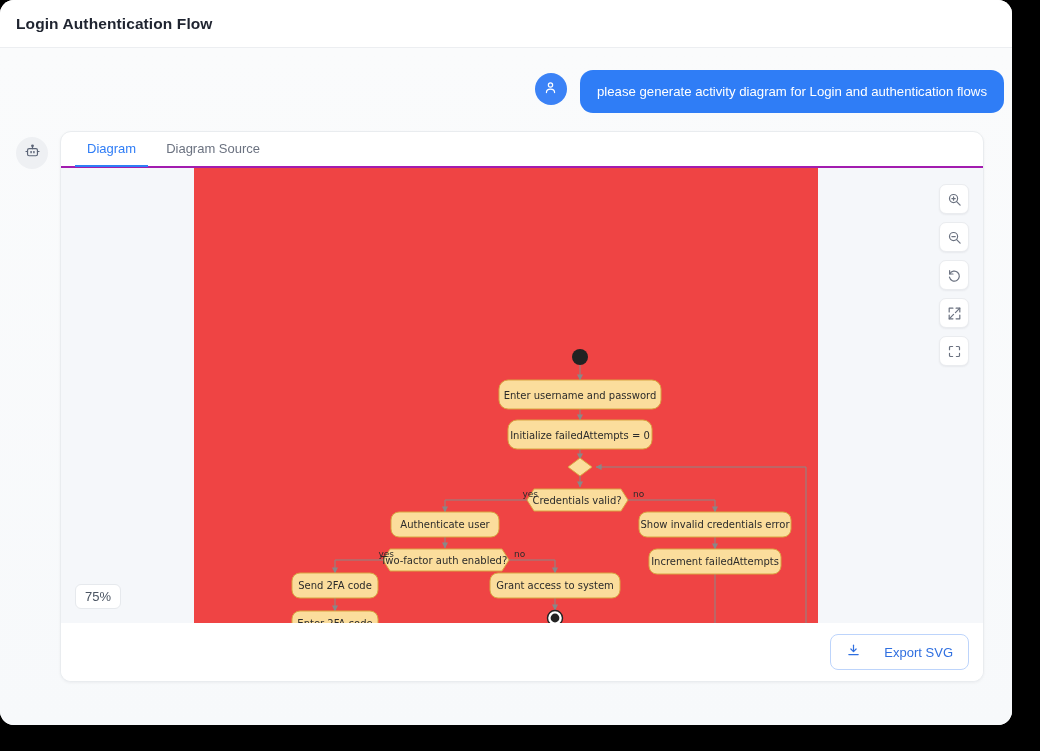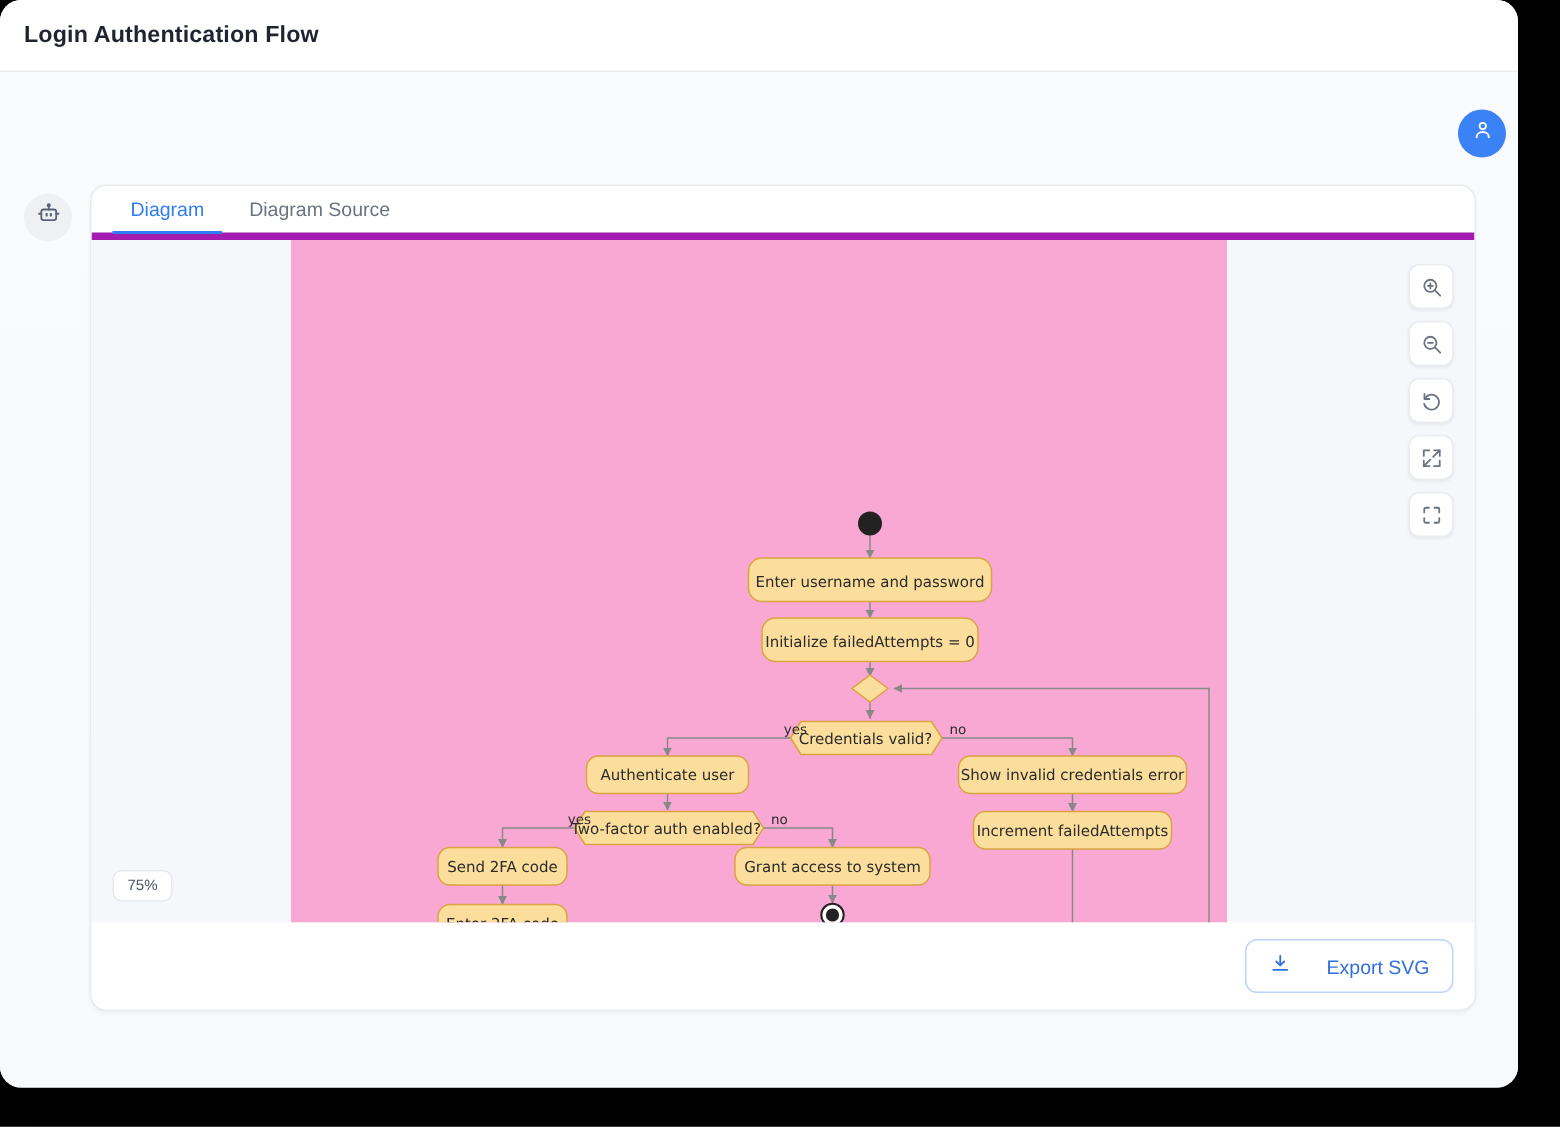--- a/index.html
+++ b/index.html
@@ -86,21 +86,21 @@
     width: 924px;
     background: #ffffff;
     border: 1px solid #e9ecef;
     border-radius: 11px;
     box-shadow: 0 1px 3px rgba(16,24,40,0.05);
     overflow: hidden;
   }
   .tabs {
     display: flex;
     padding: 0 14px;
-    border-bottom: 5px solid #a21caf;
+    border-bottom: 2px solid #a21caf;
     gap: 6px;
     height: 36px;
     align-items: stretch;
   }
   .tab {
     padding: 0 12px;
     display: flex; align-items: center;
     font-size: 13px;
     color: #6b7280;
     border-bottom: 2px solid transparent;
@@ -115,21 +115,21 @@
   .canvas-wrap {
     position: relative;
     height: 455px;
     background: #f5f7fa;
     overflow: hidden;
   }
   .svg-sheet {
     position: absolute;
     left: 133px; top: 0;
     width: 624px; height: 455px;
-    background: #f9a8d4;
+    background: #ef4444;
   }
   
   .vtoolbar {
     position: absolute;
     right: 14px; top: 16px;
     display: flex;
     flex-direction: column;
     gap: 8px;
     z-index: 6;
   }
@@ -142,21 +142,21 @@
     box-shadow: 0 1px 2px rgba(16,24,40,0.06);
     cursor: pointer;
   }
   .tbtn svg { display: block; }
   .zoom-badge {
     position: absolute;
     left: 14px; bottom: 14px;
     background: #ffffff;
     border: 1px solid #e6e9ed;
     border-radius: 6px;
-    font-size: 10px;
+    font-size: 13px;
     color: #4b5563;
     padding: 4px 9px;
     z-index: 6;
   }
   
   .card-footer {
     display: flex;
     justify-content: flex-end;
     gap: 10px;
     padding: 11px 14px;
@@ -196,20 +196,21 @@
 
     <div class="msg-row">
       <div class="avatar-user">
         <span>
           <svg width="15" height="15" viewBox="0 0 24 24" fill="none" stroke="#ffffff" stroke-width="2" stroke-linecap="round" stroke-linejoin="round">
             <circle cx="12" cy="8" r="3.4"></circle>
             <path d="M5.5 20c0-3.6 2.9-5.6 6.5-5.6s6.5 2 6.5 5.6"></path>
           </svg>
         </span>
       </div>
+      <div class="bubble">please generate activity diagram for Login and authentication flows</div>
     </div>
 
     <div class="bot-row">
       <div class="avatar-bot">
         <span>
           <svg width="17" height="17" viewBox="0 0 24 24" fill="none" stroke="#5b6477" stroke-width="1.7" stroke-linecap="round" stroke-linejoin="round">
             <rect x="5" y="8" width="14" height="10" rx="2.2"></rect>
             <path d="M12 5.2V8"></path>
               <circle cx="12" cy="4" r="1.1" fill="#5b6477"></circle>
             <path d="M5 12H2.8M21.2 12H19"></path>

